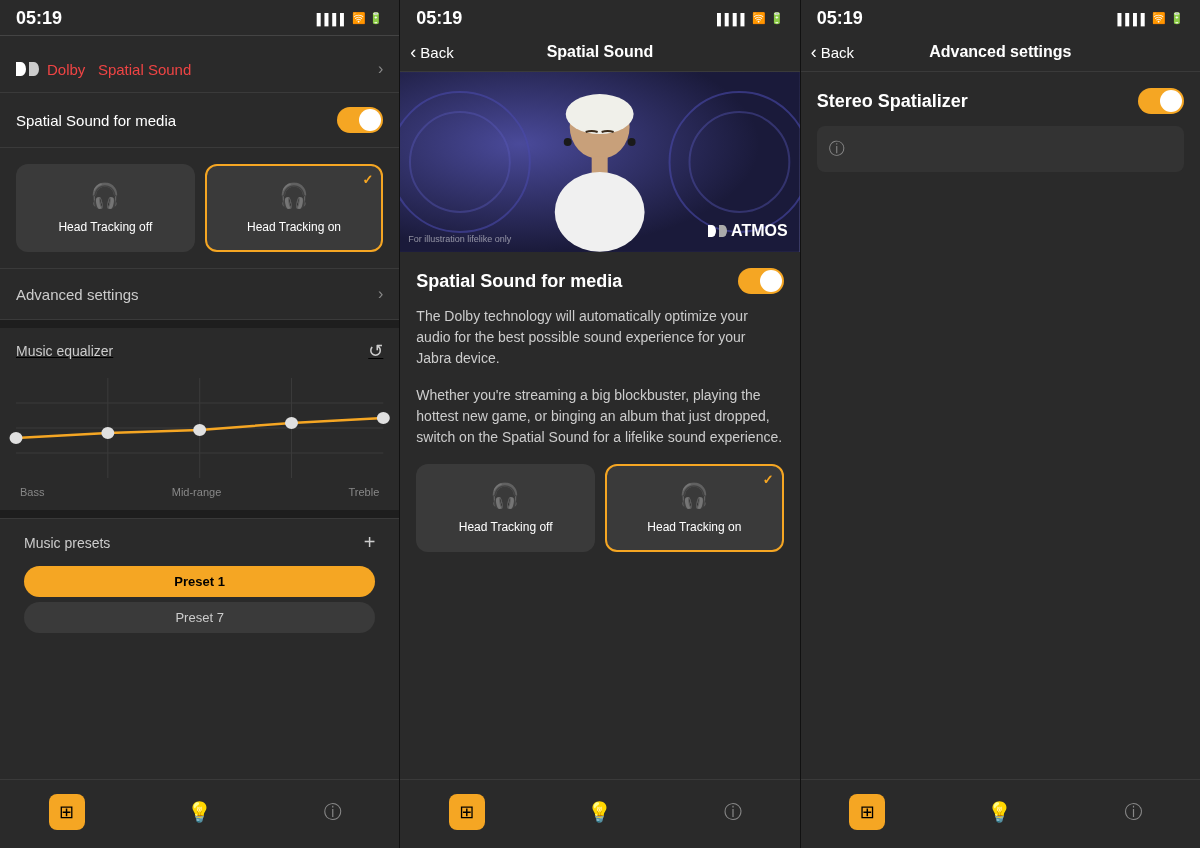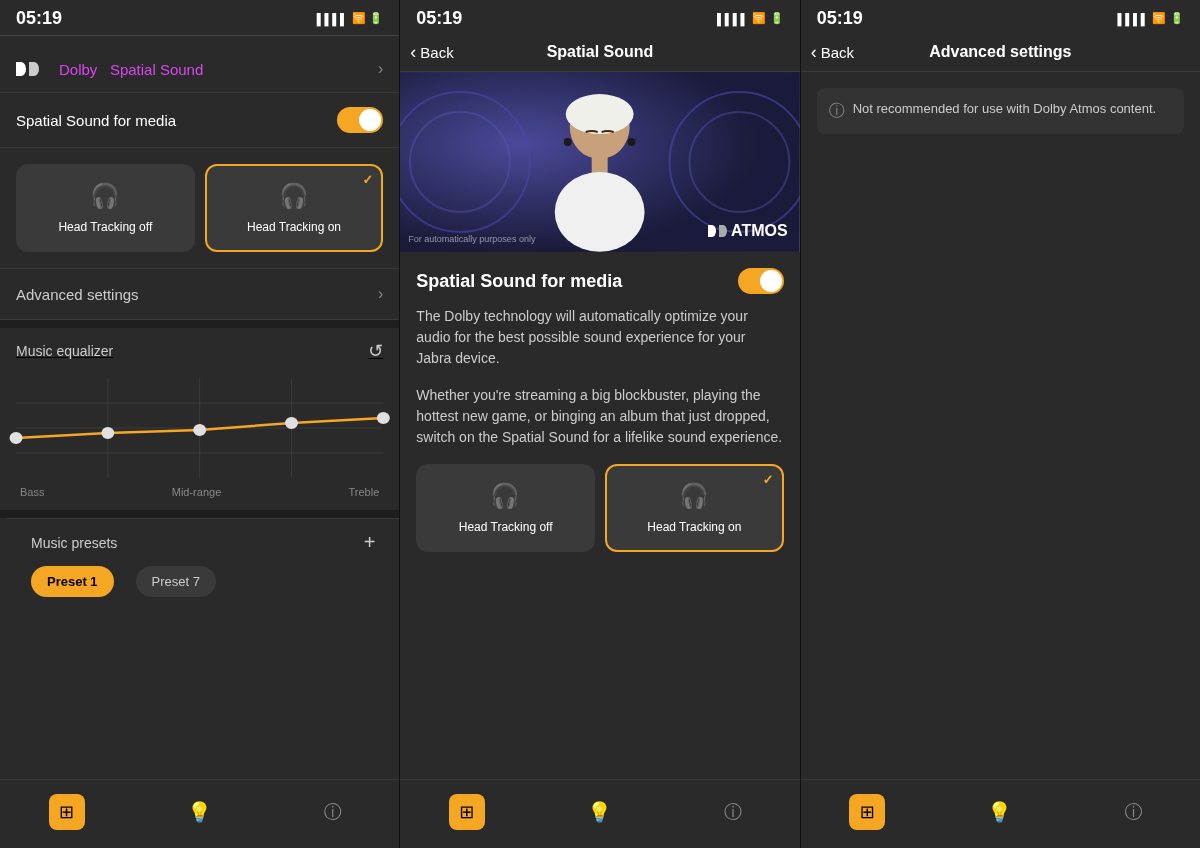--- a/index.html
+++ b/index.html
@@ -64,21 +64,21 @@
       background: #fff;
       border-radius: 0 50% 50% 0;
       position: relative;
     }
     .dolby-d2 {
       width: 10px; height: 14px;
       background: #ccc;
       border-radius: 0 50% 50% 0;
       position: relative;
     }
-    .dolby-text { color: #d946ef; font-size: 15px; font-weight: 500; margin-left: 12px; }
+    .dolby-text { color: #ef4444; font-size: 15px; font-weight: 500; }
     .chevron-right { color: #888; font-size: 16px; }
 
     .toggle-row {
       display: flex;
       align-items: center;
       justify-content: space-between;
       padding: 14px 16px;
       border-bottom: 1px solid #3a3a3a;
     }
     .toggle-label { color: #fff; font-size: 15px; }
@@ -170,34 +170,34 @@
     .eq-labels {
       display: flex;
       justify-content: space-between;
       padding: 0 4px;
     }
     .eq-label { color: #888; font-size: 11px; text-align: center; }
 
     .presets-section {
       padding: 12px 24px;
       border-top: 1px solid #3a3a3a;
-      margin-left: 7px;
     }
     .presets-header {
       display: flex;
       justify-content: space-between;
       align-items: center;
       margin-bottom: 12px;
     }
     .presets-title { color: #ccc; font-size: 14px; }
     .presets-add { color: #ccc; font-size: 20px; cursor: pointer; }
 
     .presets-buttons {
       display: flex;
-      gap: 22px;
+      gap: 5px;
+      flex-direction: column;
     }
     .preset-btn {
       padding: 8px 16px;
       border-radius: 20px;
       font-size: 13px;
       cursor: pointer;
       border: none;
     }
     .preset-btn.active-preset {
       background: #f5a623;
@@ -512,21 +512,21 @@
         <path d="M202 60 Q208 58 214 60" stroke="#3a2a1a" stroke-width="2" fill="none"></path>
       </svg>
       
       <div class="dolby-atmos-badge">
         <div class="dolby-logo">
           <div class="dolby-d" style="width:8px;height:12px;"></div>
           <div class="dolby-d2" style="width:8px;height:12px;background:#aaa;"></div>
         </div>
         <span style="color:#fff; font-size:16px; font-weight:600;">ATMOS</span>
       </div>
-      <span class="hero-watermark">For automatically purposes only</span>
+      <span class="hero-watermark">For illustration lifelike only</span>
     </div>
 
     <div class="content-section">
       <div class="content-title-row">
         <span class="content-title">Spatial Sound for media</span>
         <div class="toggle"></div>
       </div>
       <p class="content-body">The Dolby technology will automatically optimize your audio for the best possible sound experience for your Jabra device.</p>
       <p class="content-body">Whether you're streaming a big blockbuster, playing the hottest new game, or binging an album that just dropped, switch on the Spatial Sound for a lifelike sound experience.</p>
 
@@ -572,24 +572,27 @@
   <div class="nav-header">
     <div class="back-btn">
       <span class="back-chevron">‹</span>
       <span>Back</span>
     </div>
     <span class="nav-title">Advanced settings</span>
   </div>
 
   <div class="screen3-content">
 
+    <div class="stereo-row">
+      <span class="stereo-title">Stereo Spatializer</span>
+      <div class="toggle"></div>
+    </div>
 
     <div class="info-box">
       <span class="info-icon">ⓘ</span>
-      <span class="info-text">Not recommended for use with Dolby Atmos content.</span>
     </div>
   </div>
 
   <div class="bottom-nav">
     <div class="nav-btn">
       <div class="nav-icon-active">
         <span style="color:#000; font-size:18px;">⊞</span>
       </div>
     </div>
     <div class="nav-btn">

